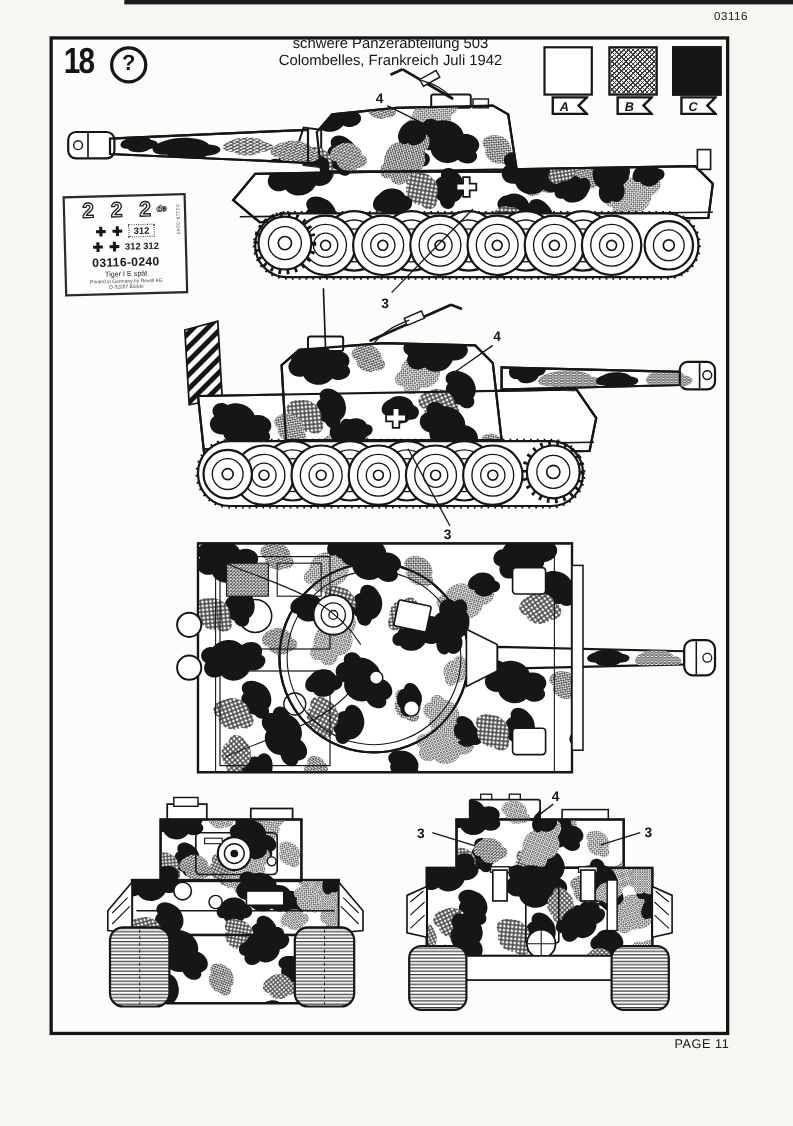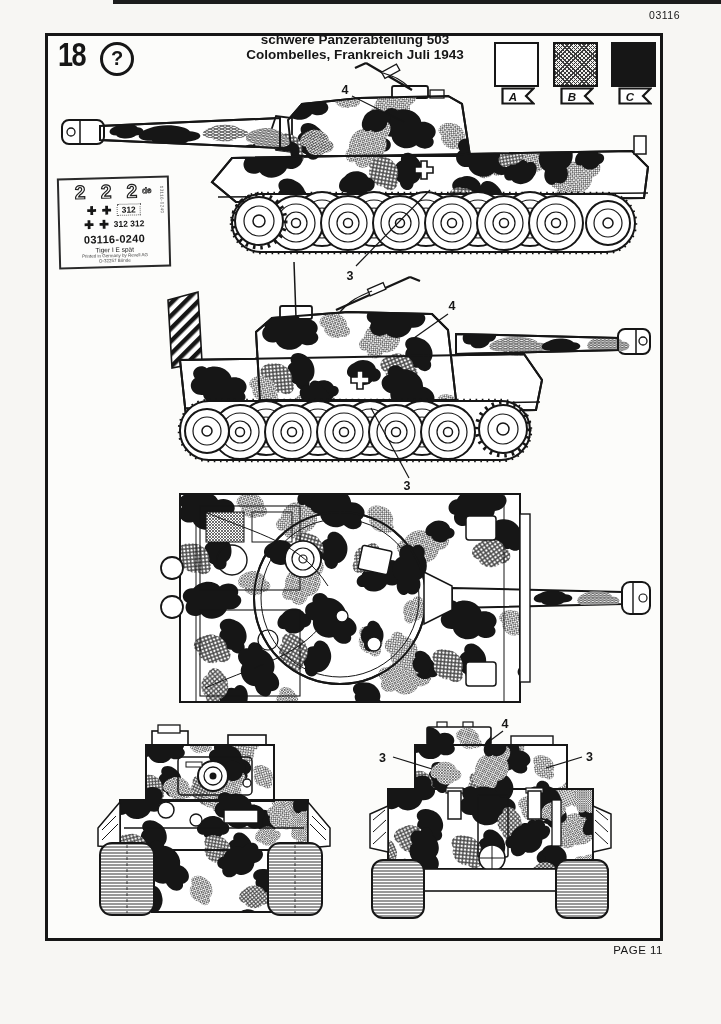--- a/index.html
+++ b/index.html
@@ -6,21 +6,21 @@
   .page{position:relative;width:721px;height:1024px;background:#f7f6f3;overflow:hidden;
         font-family:"Liberation Sans",sans-serif;color:#161616;}
   .topbar{position:absolute;left:113px;top:0;width:608px;height:4px;background:#1c1c1c;}
   .kitnum{position:absolute;right:41px;top:9px;font-size:10.5px;letter-spacing:.5px;margin-left:21px;}
   .frame{position:absolute;left:45px;top:33px;width:612px;height:902px;border:3px solid #161616;background:#fcfcfa;}
   .pagelabel{position:absolute;right:58px;top:944px;font-size:11.5px;letter-spacing:.5px;text-align:center;}
   .step{position:absolute;left:58px;top:36px;font-size:33px;font-weight:bold;letter-spacing:-2px;
         transform:scaleX(.82);transform-origin:left top;}
   .help{position:absolute;left:100px;top:42px;width:28px;height:28px;border:3.5px solid #161616;border-radius:50%;
         font-size:20px;font-weight:bold;text-align:center;line-height:27px;}
-  .title{position:absolute;left:175px;top:33px;width:360px;text-align:center;font-weight:bold;
+  .title{position:absolute;left:175px;top:33px;width:360px;text-align:center;font-weight:normal;
          font-size:13.5px;line-height:1.08;}
   .swatch{position:absolute;width:45px;height:45px;border:2.5px solid #161616;box-sizing:border-box;}
   .sw-a{left:494px;top:42px;background:#fff;}
   .sw-b{left:553px;top:42px;background-color:#f2f1ee;
         background-image:repeating-linear-gradient(45deg,#3a3a3a 0 1px,transparent 1px 3px),
                          repeating-linear-gradient(-45deg,#3a3a3a 0 1px,transparent 1px 3px);}
   .sw-c{left:611px;top:42px;background:#161616;}
   .flag{position:absolute;}
   .decal{position:absolute;left:58px;top:177px;width:112px;border:2px solid #2a2a2a;background:#fdfdfc;
          transform:rotate(-1.5deg);padding:3px 2px 2px 2px;text-align:center;box-sizing:border-box;}
@@ -43,21 +43,21 @@
 
   <div class="topbar"></div>
   <div class="kitnum">03116</div>
   <div class="frame"></div>
   <div class="pagelabel">PAGE 11</div>
 
   <div class="step">18</div>
   <div class="help">?</div>
   <div class="title">
     <div>schwere Panzerabteilung 503</div>
-    <div>Colombelles, Frankreich Juli 1943</div>
+    <div>Colombelles, Frankreich Juli 1942</div>
   </div>
 
   <div class="swatch sw-a"></div>
   <div class="swatch sw-b"></div>
   <div class="swatch sw-c"></div>
 
   <svg class="flag" style="left:501px;top:87px" width="34" height="18" viewBox="0 0 34 18">
     <polygon points="1.5,1.5 32.5,1.5 25,9 32.5,16.5 1.5,16.5" fill="#fff" stroke="#161616" stroke-width="2.2"></polygon>
     <text x="12" y="13.5" font-size="11.5" font-weight="bold" font-style="italic" text-anchor="middle" fill="#161616">A</text>
   </svg>

